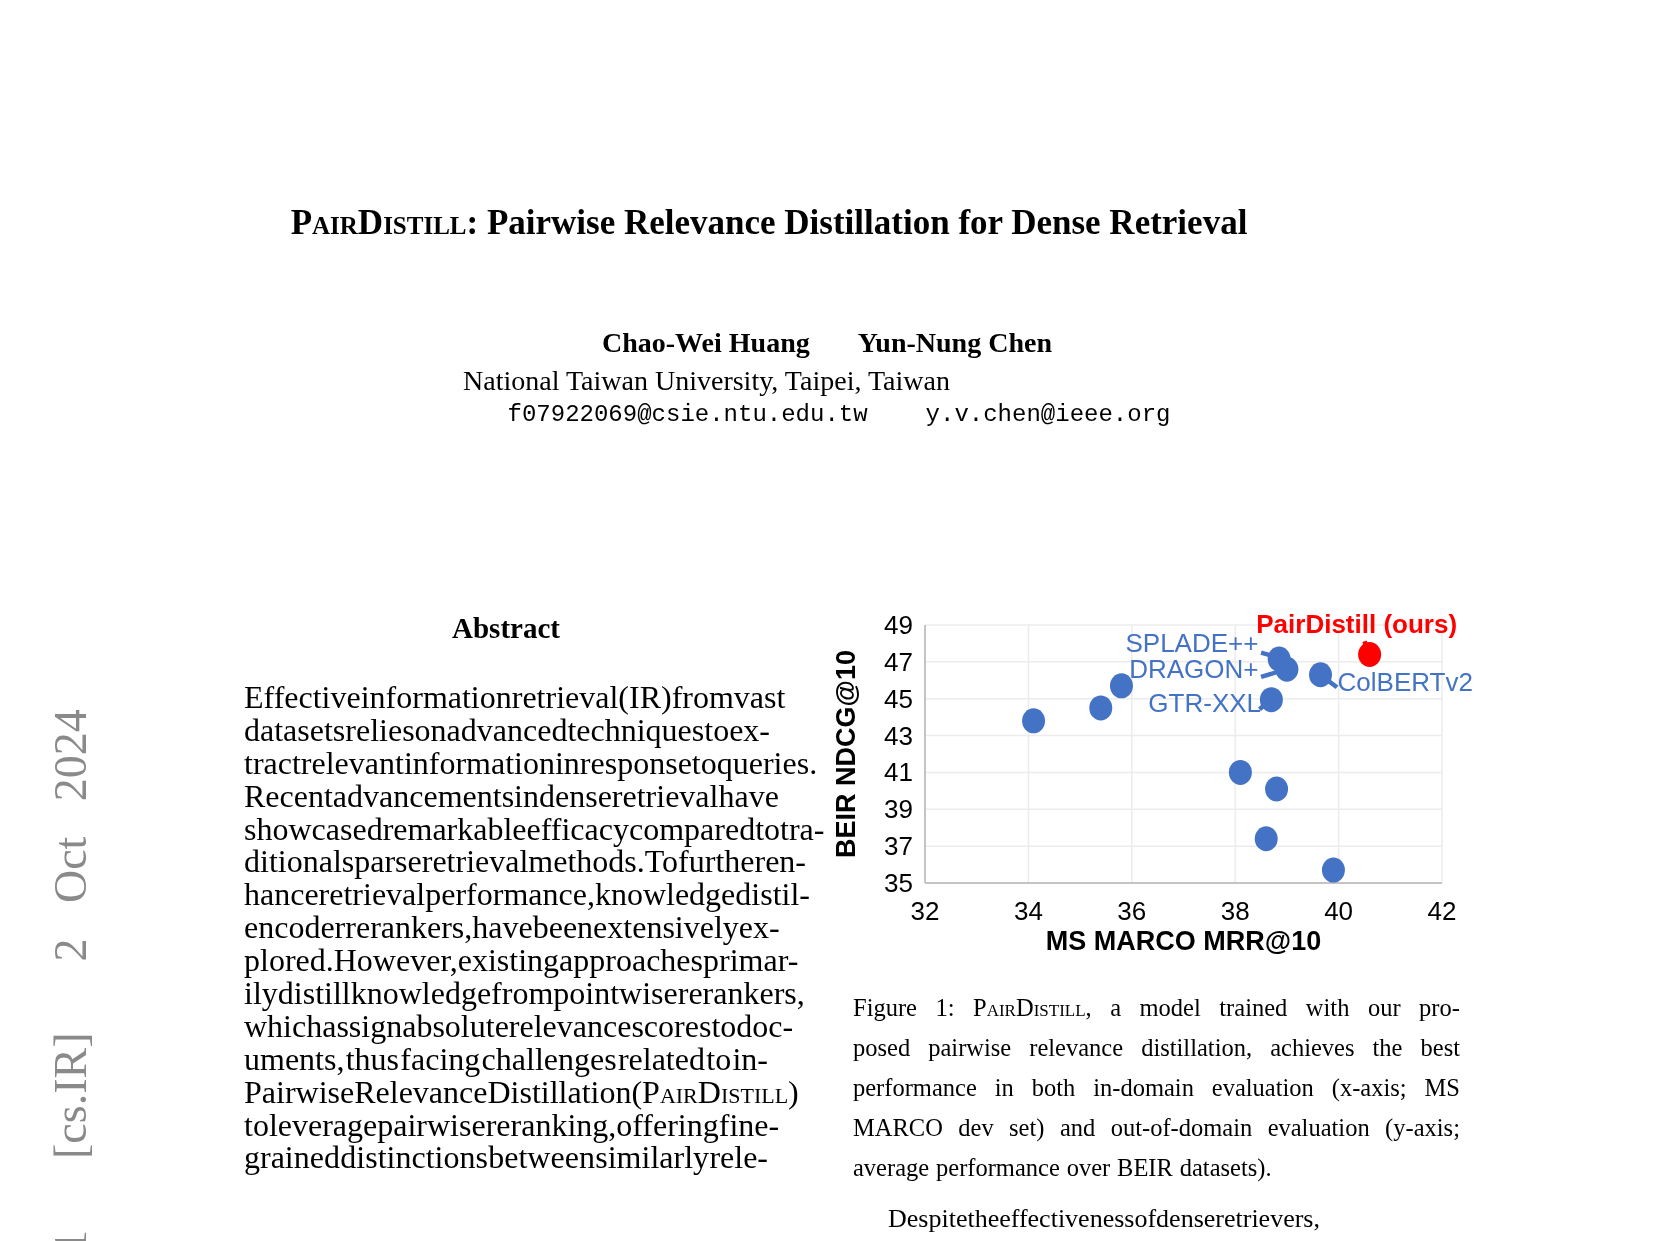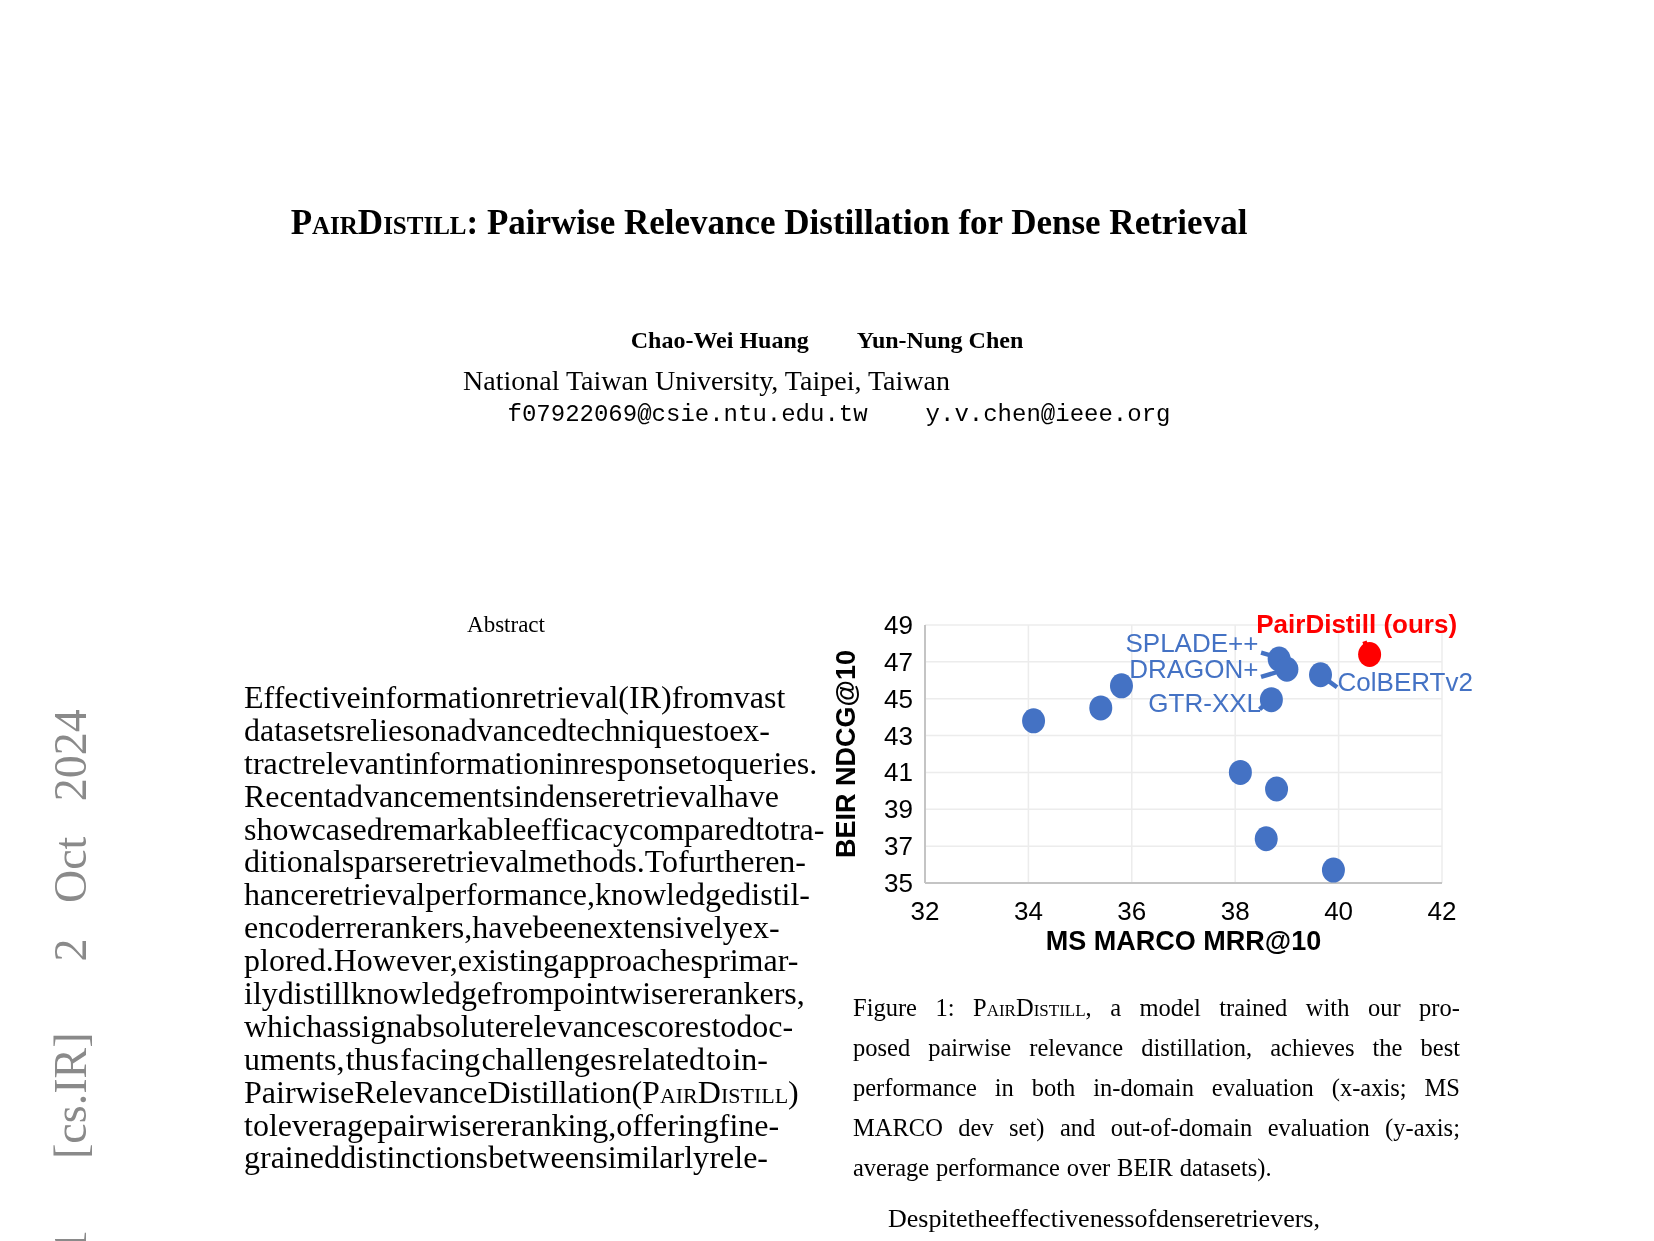--- a/index.html
+++ b/index.html
@@ -23,36 +23,36 @@
   }
 
   
   #page-title {
     position:absolute; top:203px; left:0; width:1538px;
     text-align:center; font-size:35px; font-weight:bold;
   }
   #authors-line {
     position:absolute; top:327px; left:0; width:1654px;
     display:flex; justify-content:center; gap:48px;
-    font-size:24px; font-weight:bold;
+    font-size:28px; font-weight:bold;
   }
   #affiliation-line {
     position:absolute; top:365px; left:0; width:1413px;
     text-align:center; font-size:28px;
   }
   #emails-line {
     position:absolute; top:401px; left:12px; width:1654px;
     display:flex; justify-content:center; gap:58px;
     font-family:"Liberation Mono", monospace; font-size:24px;
   }
 
   
   #abstract-heading {
     position:absolute; top:612px; left:244px; width:524px;
-    text-align:center; font-size:23px; font-weight:normal;
+    text-align:center; font-size:29px; font-weight:bold;
   }
   #abstract-body {
     position:absolute; top:681px; left:244px; width:524px;
     font-size:32px;
   }
   .jline {
     display:flex; justify-content:space-between;
     height:32.9px; line-height:32.9px; white-space:pre;
   }
   .jline.lastline { justify-content:flex-start; }

